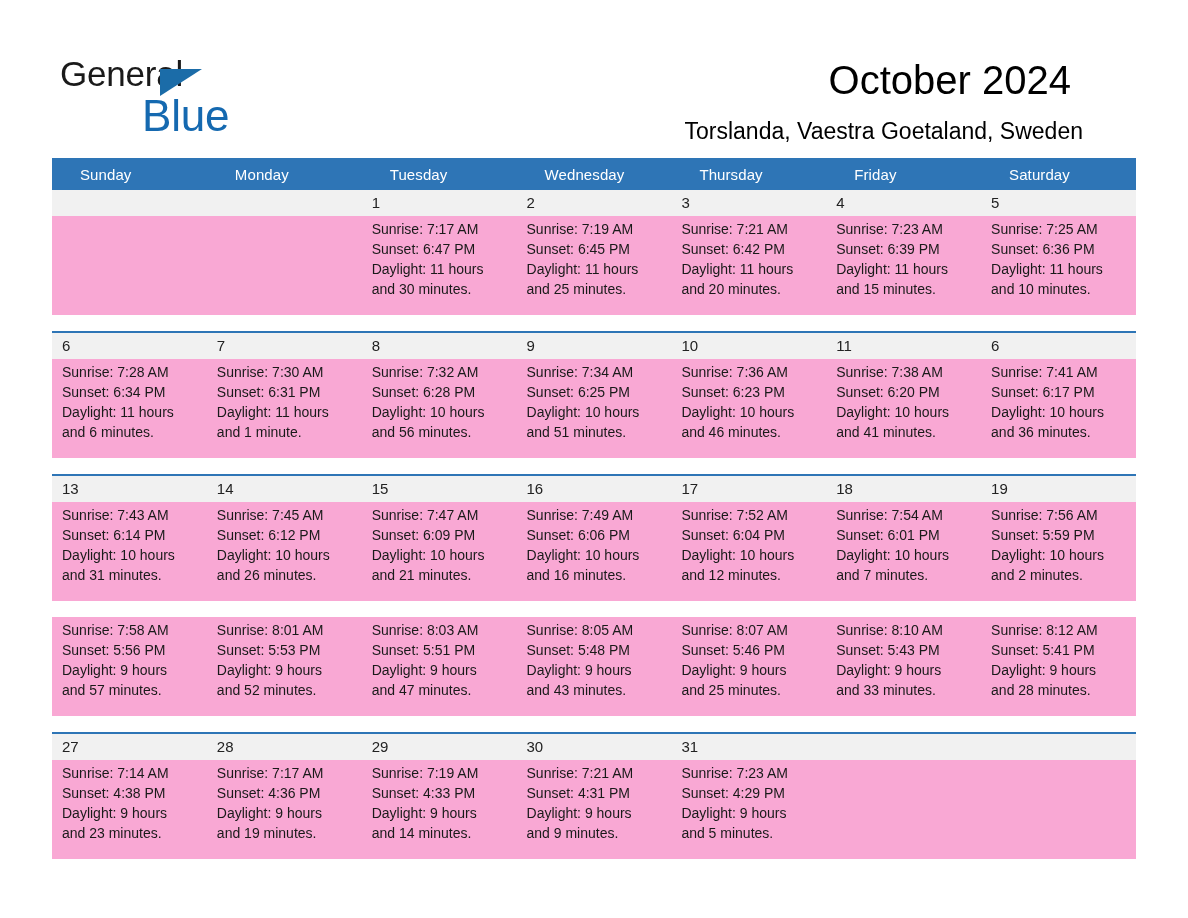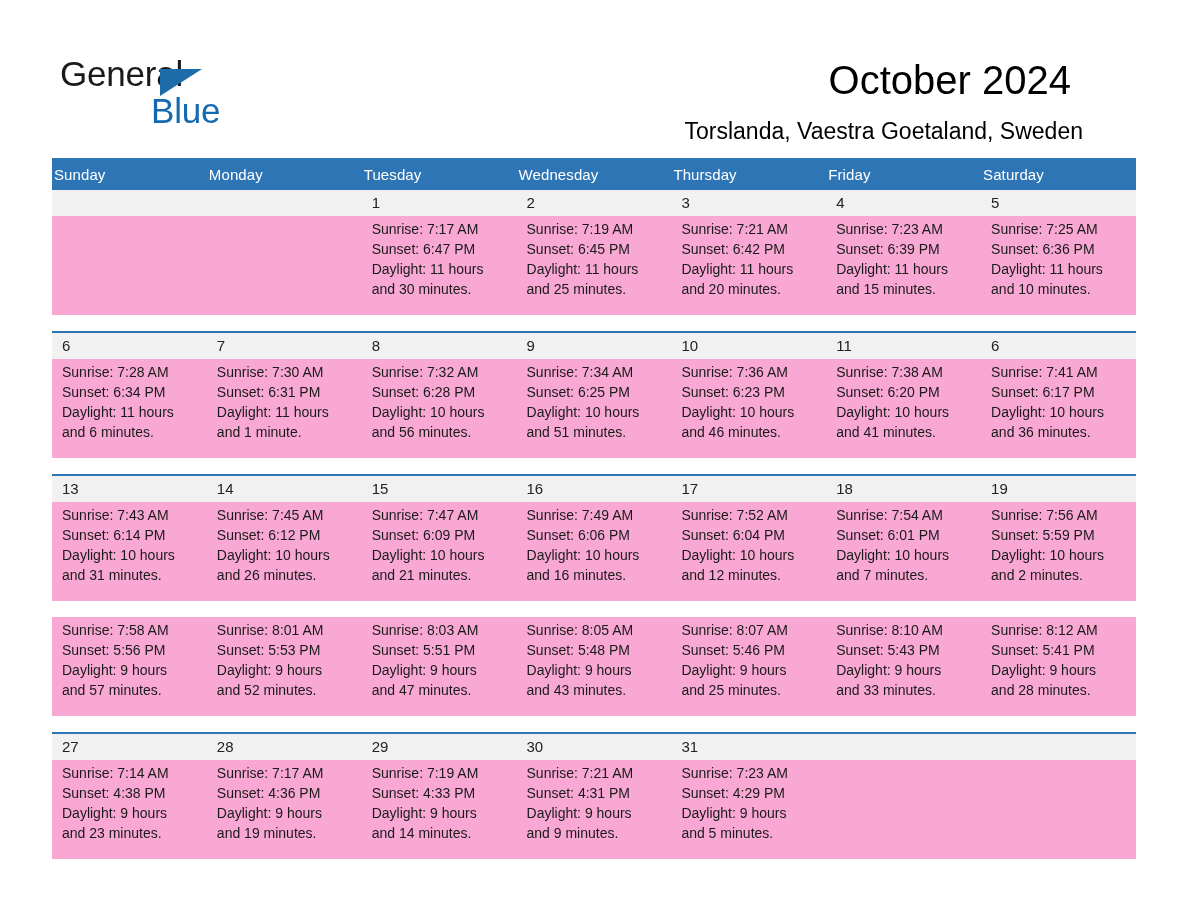--- a/index.html
+++ b/index.html
@@ -49,23 +49,23 @@
     position: absolute;
     left: 100px;
     top: 15px;
     width: 0;
     height: 0;
     border-left: 42px solid #1b6ca8;
     border-bottom: 27px solid transparent;
   }
   .logo-blue {
     position: absolute;
-    left: 91px;
+    left: 82px;
     top: 37px;
-    font-size: 35px;
+    font-size: 44px;
     color: #1569b0;
     letter-spacing: -0.2px;
     font-family: "Liberation Sans", sans-serif;
   }
   .title-block {
     position: absolute;
     right: 0;
     top: 0;
     text-align: right;
   }
@@ -96,21 +96,21 @@
     table-layout: fixed;
   }
   .calendar col { width: 154.85px; }
 
   .calendar thead th {
     background: #2e75b6;
     color: #ffffff;
     font-size: 15px;
     font-weight: normal;
     text-align: left;
-    padding: 7px 0 7px 2px;
+    padding: 7px 0 7px 28px;
     height: 18px;
     vertical-align: middle;
     letter-spacing: 0.1px;
   }
 
   .daynum-row td {
     background: #f1f1f1;
     border-top: 2px solid #2e75b6;
     font-size: 15px;
     color: #222;

